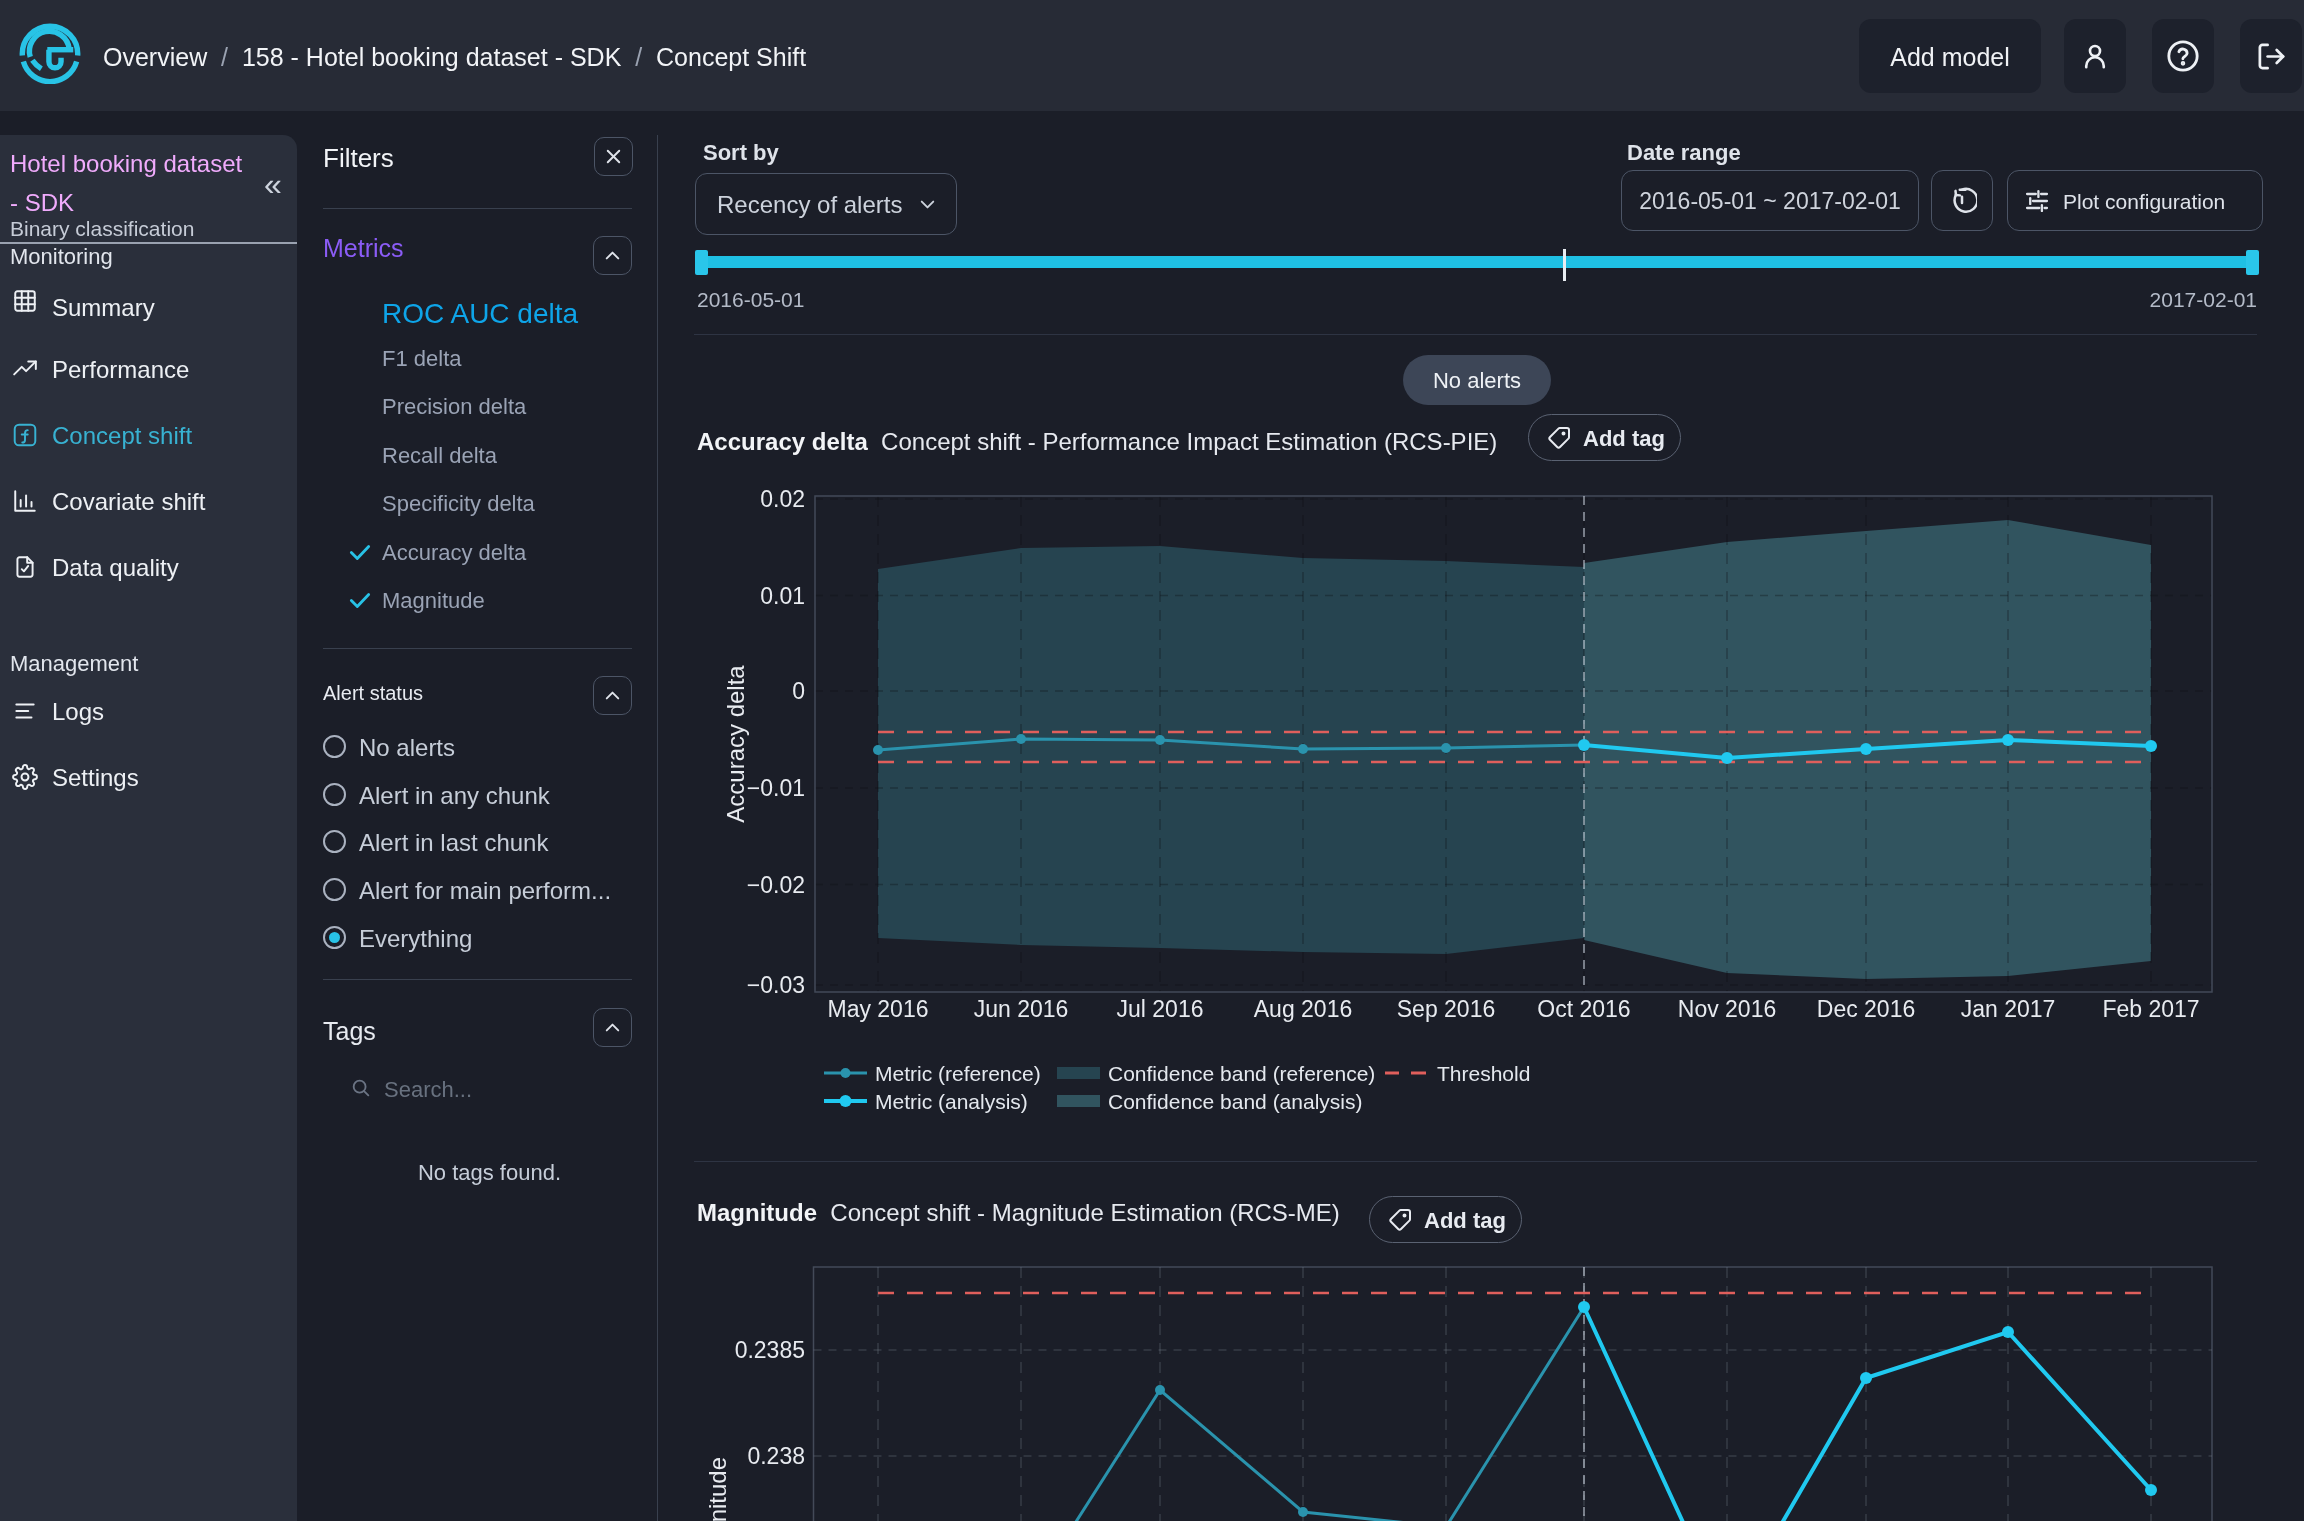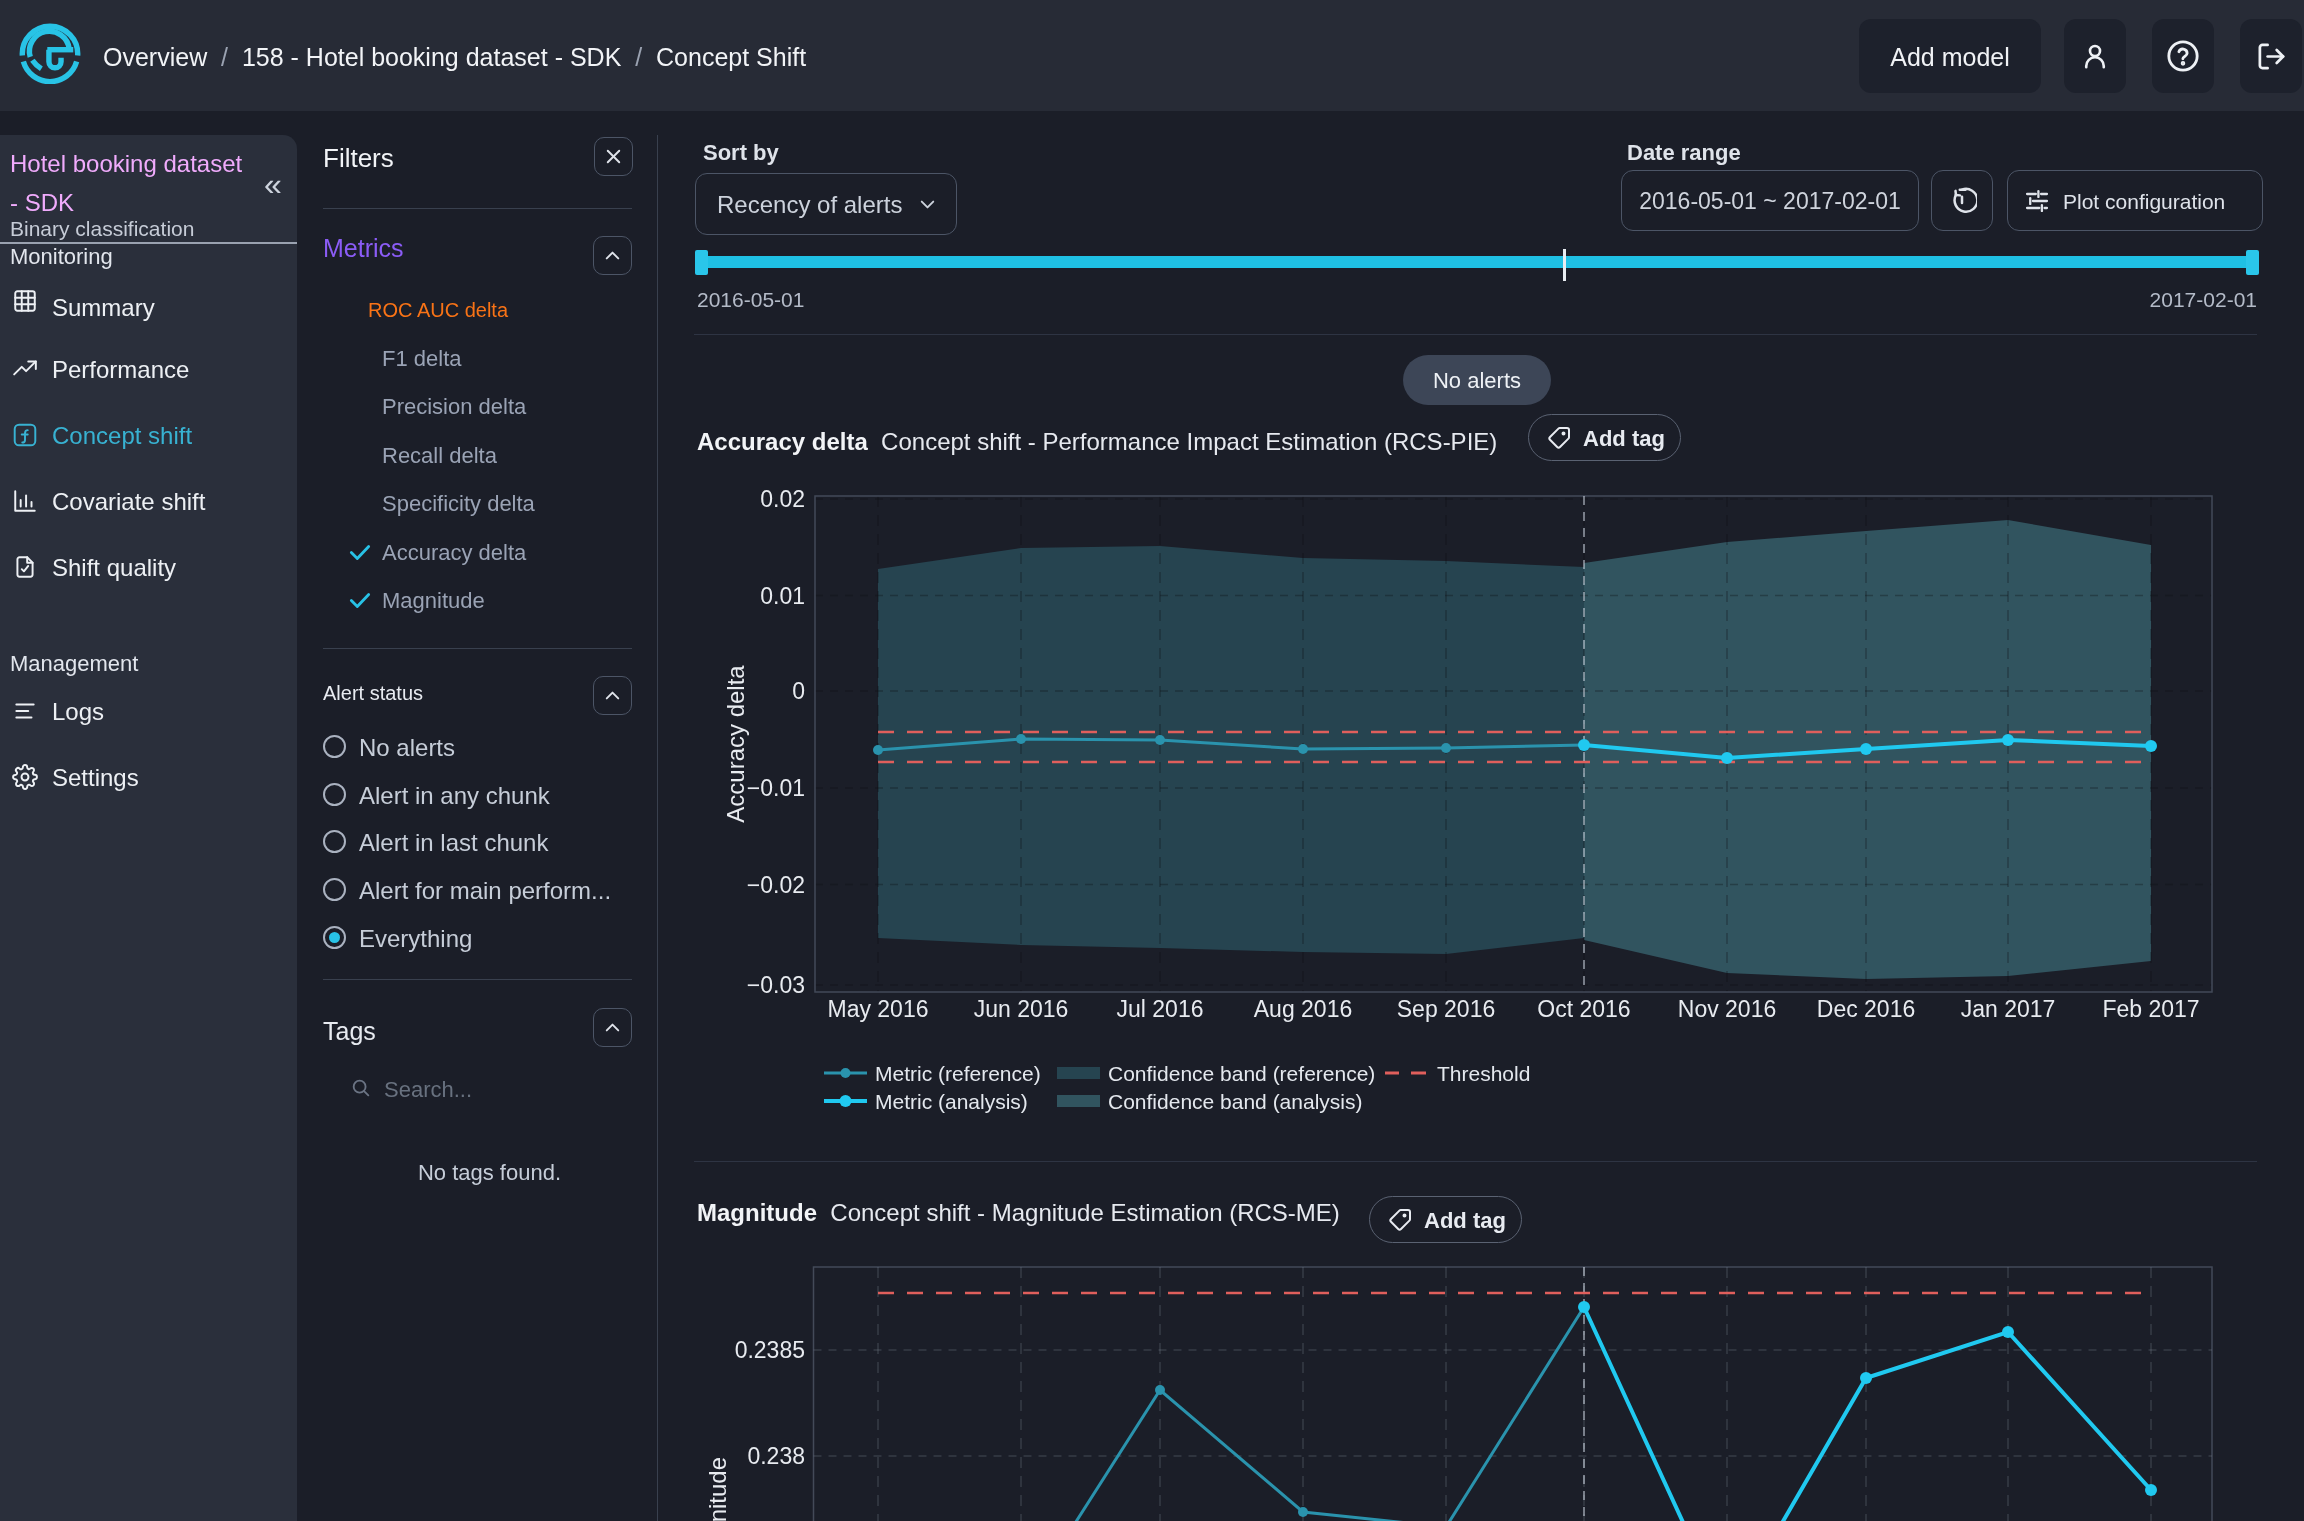--- a/index.html
+++ b/index.html
@@ -68,21 +68,21 @@
     <line x1="8" y1="17" x2="8" y2="11"></line>
     <line x1="13" y1="17" x2="13" y2="7"></line>
     <line x1="18" y1="17" x2="18" y2="13"></line>
   </svg>
 <div class="abs" style="left:52px;top:490px;font-size:24px;color:#edf0f4">Covariate shift</div>
 <svg style="position:absolute;left:12px;top:554px" width="26" height="26" viewBox="0 0 24 24" fill="none" stroke="#edf0f4" stroke-width="1.8" stroke-linecap="round" stroke-linejoin="round">
     <path d="M14 3H7a2 2 0 0 0-2 2v14a2 2 0 0 0 2 2h10a2 2 0 0 0 2-2V8z"></path>
     <path d="M14 3v5h5"></path>
     <polyline points="9 14 11 16 15 11"></polyline>
   </svg>
-<div class="abs" style="left:52px;top:556px;font-size:24px;color:#edf0f4">Shift quality</div>
+<div class="abs" style="left:52px;top:556px;font-size:24px;color:#edf0f4">Data quality</div>
 <div class="abs" style="left:10px;top:653px;font-size:22px;color:#e2e6ed">Management</div>
 <svg style="position:absolute;left:12px;top:698px" width="26" height="26" viewBox="0 0 24 24" fill="none" stroke="#edf0f4" stroke-width="1.8" stroke-linecap="round" stroke-linejoin="round">
     <line x1="4" y1="6" x2="20" y2="6"></line>
     <line x1="4" y1="12" x2="15" y2="12"></line>
     <line x1="4" y1="18" x2="18" y2="18"></line>
   </svg>
 <div class="abs" style="left:52px;top:700px;font-size:24px;color:#edf0f4">Logs</div>
 <svg style="position:absolute;left:12px;top:764px" width="26" height="26" viewBox="0 0 24 24" fill="none" stroke="#edf0f4" stroke-width="1.8" stroke-linecap="round" stroke-linejoin="round">
     <circle cx="12" cy="12" r="3.2"></circle>
     <path d="M19.4 15a1.65 1.65 0 0 0 .33 1.82l.06.06a2 2 0 1 1-2.83 2.83l-.06-.06a1.65 1.65 0 0 0-1.82-.33 1.65 1.65 0 0 0-1 1.51V21a2 2 0 1 1-4 0v-.09A1.65 1.65 0 0 0 9 19.4a1.65 1.65 0 0 0-1.82.33l-.06.06a2 2 0 1 1-2.83-2.83l.06-.06a1.65 1.65 0 0 0 .33-1.82 1.65 1.65 0 0 0-1.51-1H3a2 2 0 1 1 0-4h.09A1.65 1.65 0 0 0 4.6 9a1.65 1.65 0 0 0-.33-1.82l-.06-.06a2 2 0 1 1 2.83-2.83l.06.06a1.65 1.65 0 0 0 1.82.33H9a1.65 1.65 0 0 0 1-1.51V3a2 2 0 1 1 4 0v.09a1.65 1.65 0 0 0 1 1.51 1.65 1.65 0 0 0 1.82-.33l.06-.06a2 2 0 1 1 2.83 2.83l-.06.06a1.65 1.65 0 0 0-.33 1.82V9a1.65 1.65 0 0 0 1.51 1H21a2 2 0 1 1 0 4h-.09a1.65 1.65 0 0 0-1.51 1z"></path>
@@ -94,21 +94,21 @@
 <svg style="position:absolute;left:602px;top:145px" width="23" height="23" viewBox="0 0 24 24" fill="none" stroke="#dfe3ea" stroke-width="2" stroke-linecap="round" stroke-linejoin="round">
     <line x1="6" y1="6" x2="18" y2="18"></line>
     <line x1="18" y1="6" x2="6" y2="18"></line>
   </svg>
 <div class="hr" style="left:323px;top:208px;width:309px"></div>
 <div class="abs" style="left:323px;top:236px;font-size:25px;color:#8b5cf6">Metrics</div>
 <div class="obtn" style="left:593px;top:236px;width:39px;height:39px"></div>
 <svg style="position:absolute;left:601px;top:244px" width="23" height="23" viewBox="0 0 24 24" fill="none" stroke="#dfe3ea" stroke-width="2" stroke-linecap="round" stroke-linejoin="round">
     <polyline points="6 15 12 9 18 15"></polyline>
   </svg>
-<div class="abs" style="left:368px;top:300px;font-size:20px;color:#f97316">ROC AUC delta</div>
+<div class="abs" style="left:382px;top:300px;font-size:28px;color:#0ea5e9">ROC AUC delta</div>
 <div class="abs" style="left:382px;top:348px;font-size:22px;color:#9aa3b5">F1 delta</div>
 <div class="abs" style="left:382px;top:396px;font-size:22px;color:#9aa3b5">Precision delta</div>
 <div class="abs" style="left:382px;top:445px;font-size:22px;color:#9aa3b5">Recall delta</div>
 <div class="abs" style="left:382px;top:493px;font-size:22px;color:#9aa3b5">Specificity delta</div>
 <div class="abs" style="left:382px;top:542px;font-size:22px;color:#9aa3b5">Accuracy delta</div>
 <div class="abs" style="left:382px;top:590px;font-size:22px;color:#9aa3b5">Magnitude</div>
 <svg class="abs" style="left:347px;top:539px" width="26" height="26" viewBox="0 0 24 24" fill="none" stroke="#28c2e6" stroke-width="2.6" stroke-linecap="round" stroke-linejoin="round">
     <polyline points="4 12.5 9.5 18 20 7"></polyline>
   </svg>
 <svg class="abs" style="left:347px;top:587px" width="26" height="26" viewBox="0 0 24 24" fill="none" stroke="#28c2e6" stroke-width="2.6" stroke-linecap="round" stroke-linejoin="round">

